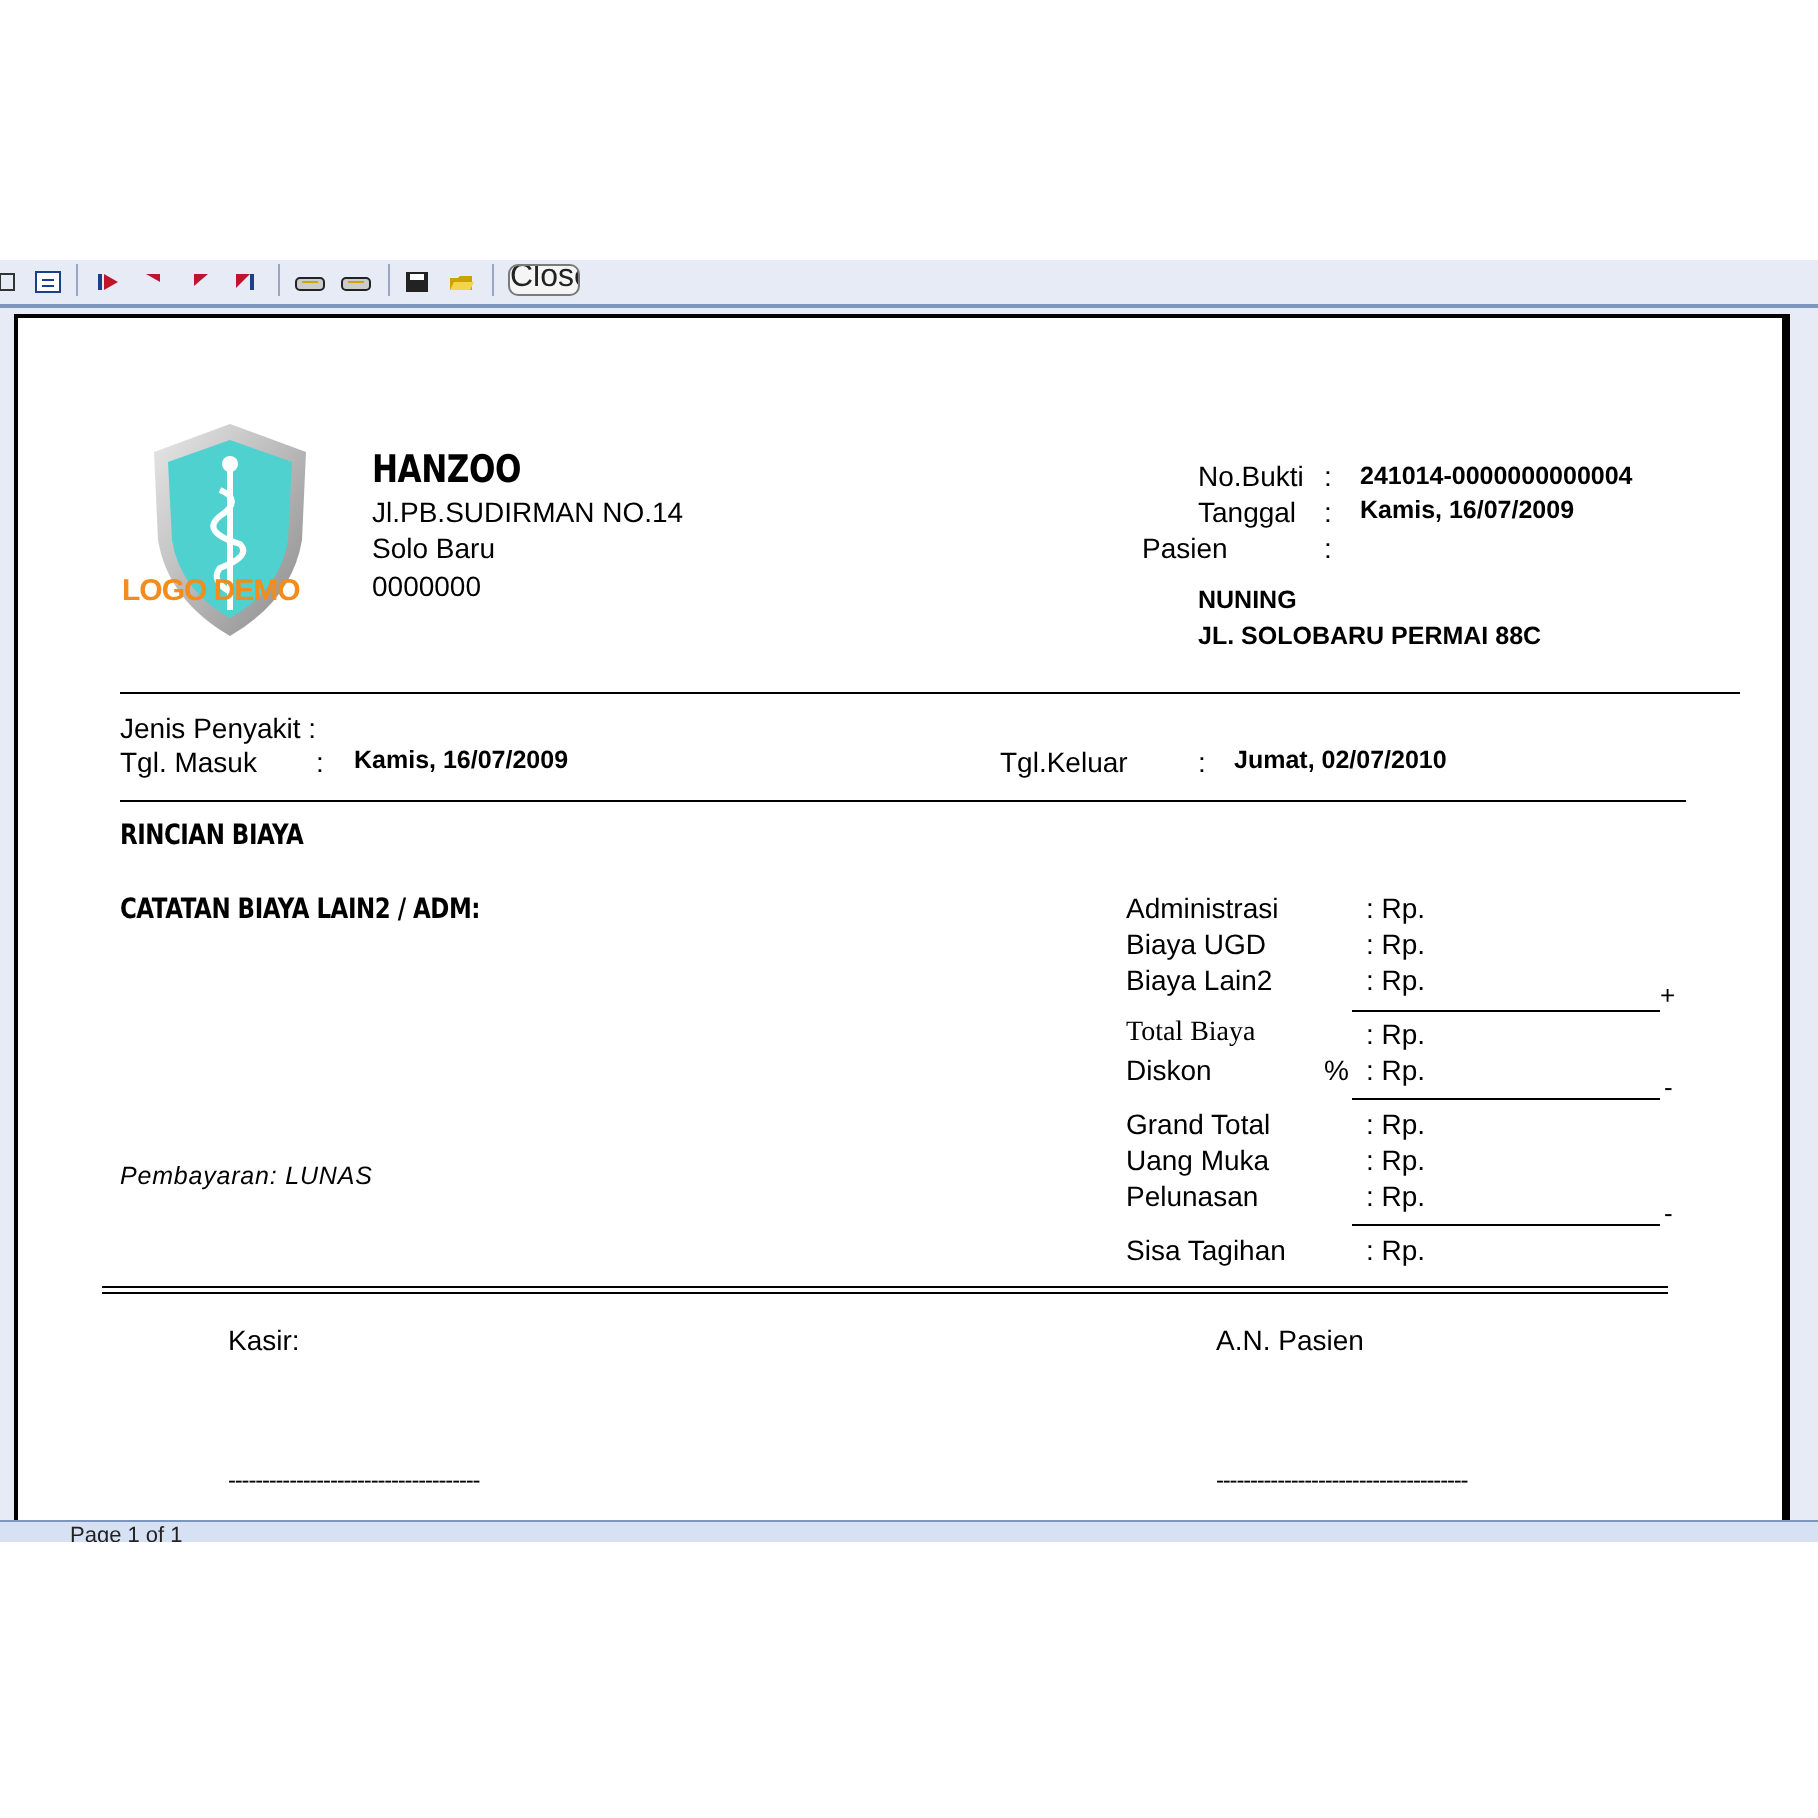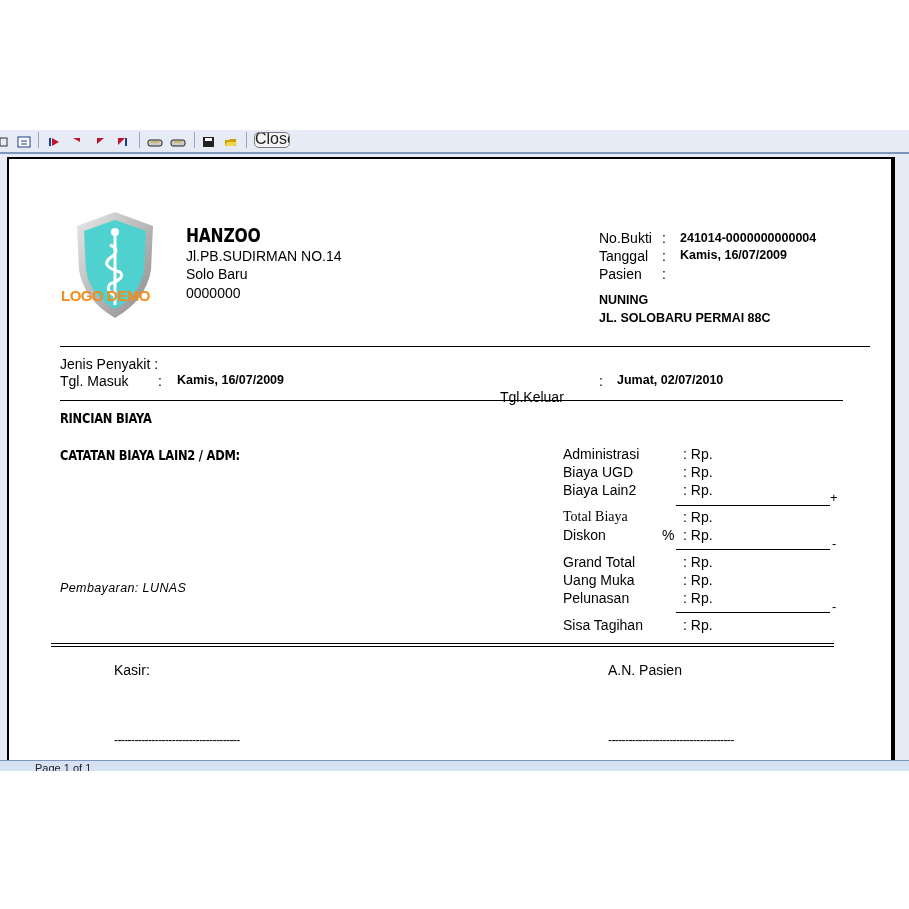--- a/index.html
+++ b/index.html
@@ -115,32 +115,32 @@
 <div class="t" style="left:186px;top:248px;">Jl.PB.SUDIRMAN NO.14</div>
 <div class="t" style="left:186px;top:266px;">Solo Baru</div>
 <div class="t" style="left:186px;top:285px;">0000000</div>
 
 <div class="t" style="left:599px;top:230px;">No.Bukti</div>
 <div class="t" style="left:662px;top:230px;">:</div>
 <div class="t b" style="left:680px;top:231px;">241014-0000000000004</div>
 <div class="t" style="left:599px;top:248px;">Tanggal</div>
 <div class="t" style="left:662px;top:248px;">:</div>
 <div class="t b" style="left:680px;top:248px;">Kamis, 16/07/2009</div>
-<div class="t" style="left:599px;top:266px;">Pasien</div>
+<div class="t" style="left:571px;top:266px;">Pasien</div>
 <div class="t" style="left:662px;top:266px;">:</div>
 <div class="t b" style="left:599px;top:293px;">NUNING</div>
 <div class="t b" style="left:599px;top:311px;">JL. SOLOBARU PERMAI 88C</div>
 
 <div class="hline" style="left:60px;top:346px;width:810px;"></div>
 
 <div class="t" style="left:60px;top:356px;">Jenis Penyakit :</div>
 <div class="t" style="left:60px;top:373px;">Tgl. Masuk</div>
 <div class="t" style="left:158px;top:373px;">:</div>
 <div class="t b" style="left:177px;top:373px;">Kamis, 16/07/2009</div>
-<div class="t" style="left:500px;top:373px;margin-top:16px;">Tgl.Keluar</div>
+<div class="t" style="left:500px;top:373px;">Tgl.Keluar</div>
 <div class="t" style="left:599px;top:373px;">:</div>
 <div class="t b" style="left:617px;top:373px;text-align:center;">Jumat, 02/07/2010</div>
 
 <div class="hline" style="left:60px;top:400px;width:783px;"></div>
 
 <div class="t impact" style="left:60px;top:410px;">RINCIAN BIAYA</div>
 <div class="t impact" style="left:60px;top:447px;">CATATAN BIAYA LAIN2 / ADM:</div>
 <div class="t" style="left:60px;top:581px;font-style:italic;font-size:12.5px;letter-spacing:0.4px;">Pembayaran: LUNAS</div>
 
 <div class="t" style="left:563px;top:446px;">Administrasi</div>

